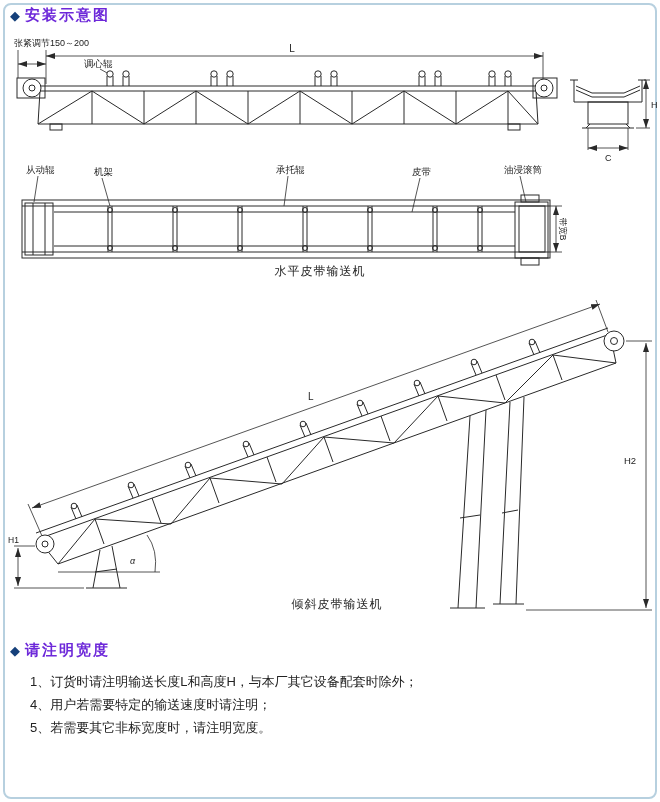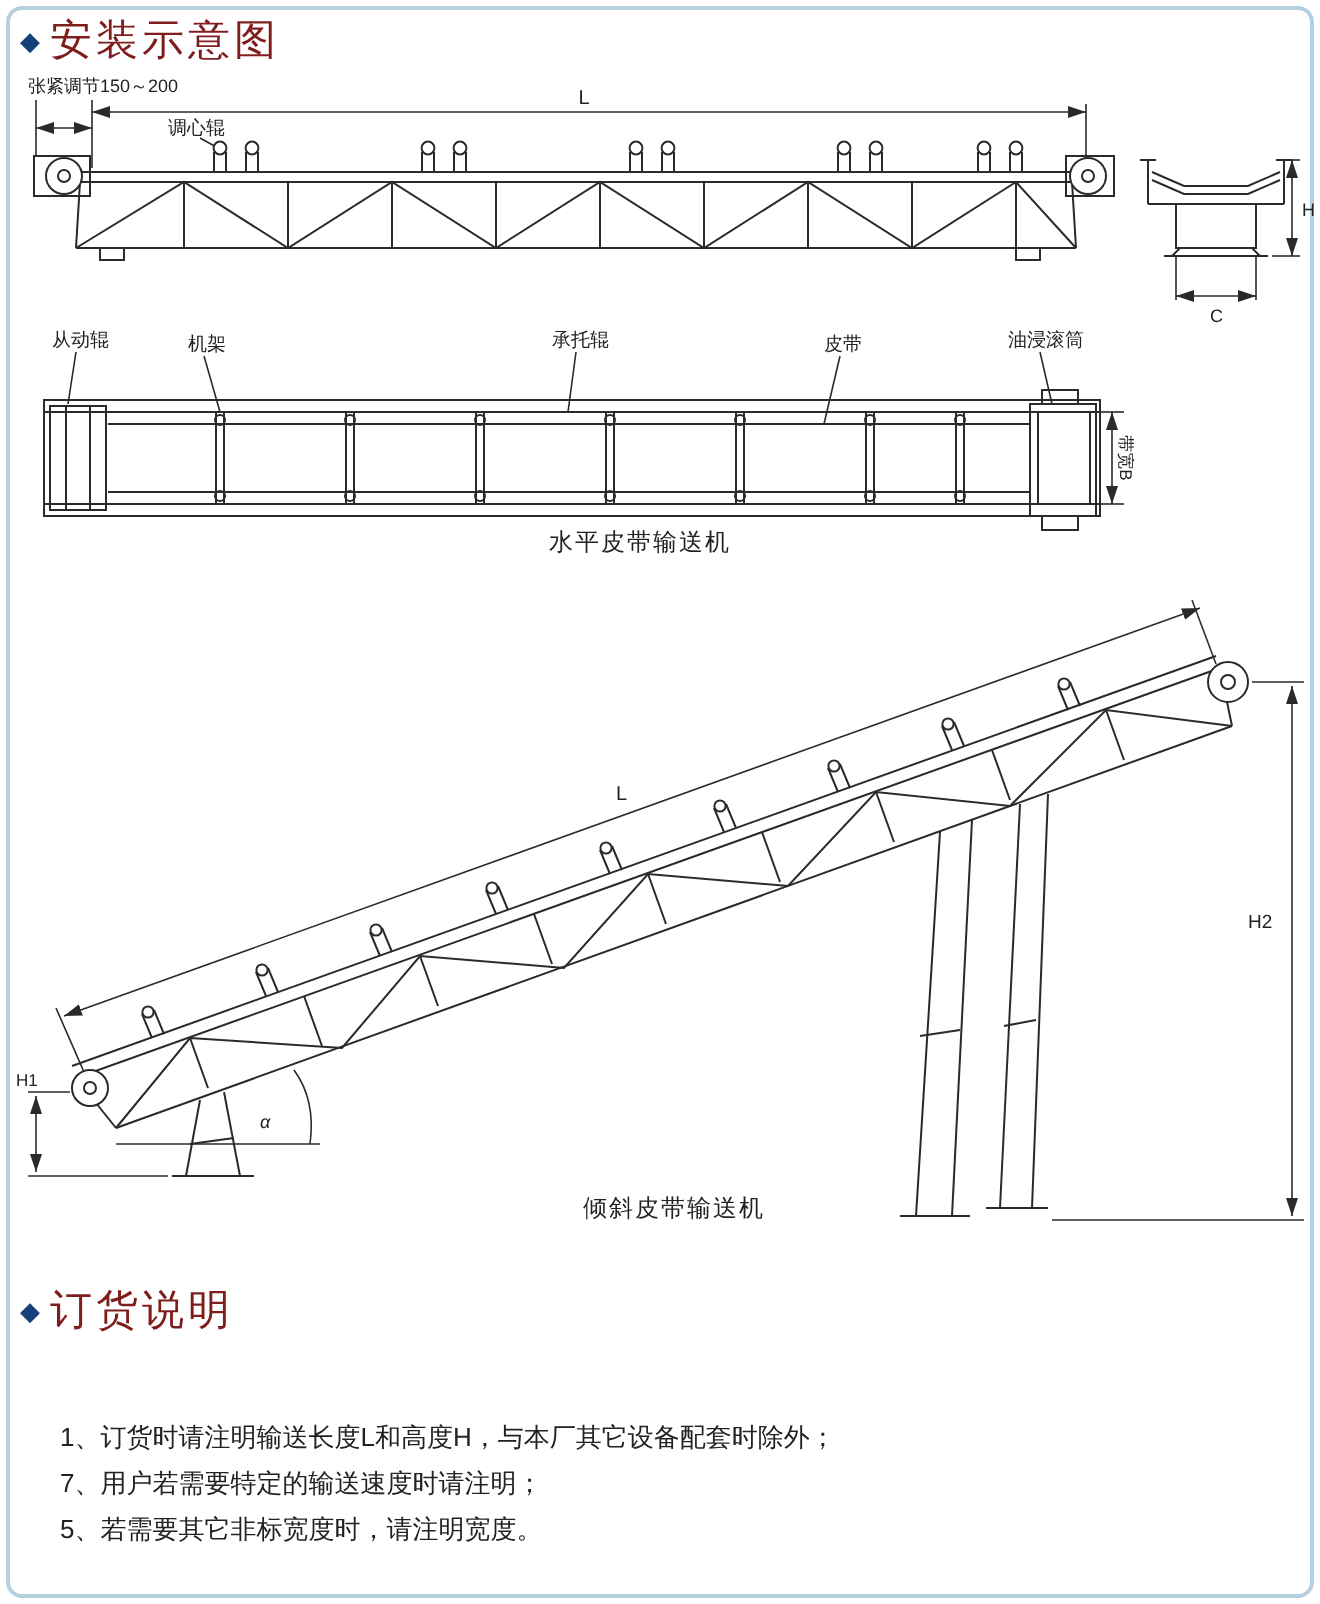--- a/index.html
+++ b/index.html
@@ -1,23 +1,23 @@
 <!DOCTYPE html>
 <html><head>
 <meta charset="utf-8">
 <style>
   html,body{margin:0;padding:0;background:#fff;}
   .page{position:relative;width:660px;height:802px;background:#ffffff;overflow:hidden;
         font-family:"Liberation Sans",sans-serif;}
   .frame{position:absolute;inset:3px;border:2px solid #b7d0df;border-radius:8px;pointer-events:none;}
   .sec{position:absolute;display:flex;align-items:center;gap:5px;}
   .sec .diamond{color:#15407a;font-size:13px;line-height:1;}
-  .sec .t{font-size:21px;font-weight:normal;color:#7f1d1d;letter-spacing:2px;}
+  .sec .t{font-size:15px;font-weight:bold;color:#6d28d9;letter-spacing:2px;}
   .caption{position:absolute;font-size:12px;color:#222;text-align:center;letter-spacing:1px;}
-  .notes{position:absolute;top:670px;left:30px;right:14px;margin-top:37px;}
+  .notes{position:absolute;top:670px;left:30px;right:14px;}
   .note{font-size:13px;line-height:23px;color:#222;}
   svg.dwg{position:absolute;}
   .dwg line,.dwg polyline,.dwg rect,.dwg circle,.dwg path.ln{stroke:#2a2a2a;fill:none;stroke-width:1;}
   .dwg g.thin line,.dwg g.thin path.ln{stroke-width:0.8;}
   .dwg circle.cw{fill:#fff;}
   .dwg text{font-family:"Liberation Sans",sans-serif;fill:#222;stroke:none;}
   .dwg .mk{fill:#2a2a2a;stroke:none;}
 </style>
 </head>
 <body>
@@ -344,21 +344,21 @@
       <line x1="518" y1="318" x2="644" y2="318"></line>
       <line x1="638" y1="51" x2="638" y2="316" marker-start="url(#arIr)" marker-end="url(#arI)"></line>
       <text x="616" y="172" font-size="9.5">H2</text>
     </g>
   </svg>
 
   <div class="caption" style="top:596px;left:157px;width:360px;">倾斜皮带输送机</div>
 
   <div class="sec" style="top:641px;left:10px;">
     <span class="diamond">◆</span>
-    <span class="t">订货说明</span>
+    <span class="t">请注明宽度</span>
   </div>
 
   <div class="notes">
     <div class="note">1、订货时请注明输送长度L和高度H，与本厂其它设备配套时除外；</div>
-    <div class="note">7、用户若需要特定的输送速度时请注明；</div>
+    <div class="note">4、用户若需要特定的输送速度时请注明；</div>
     <div class="note">5、若需要其它非标宽度时，请注明宽度。</div>
   </div>
 </div>
 
 </body></html>

